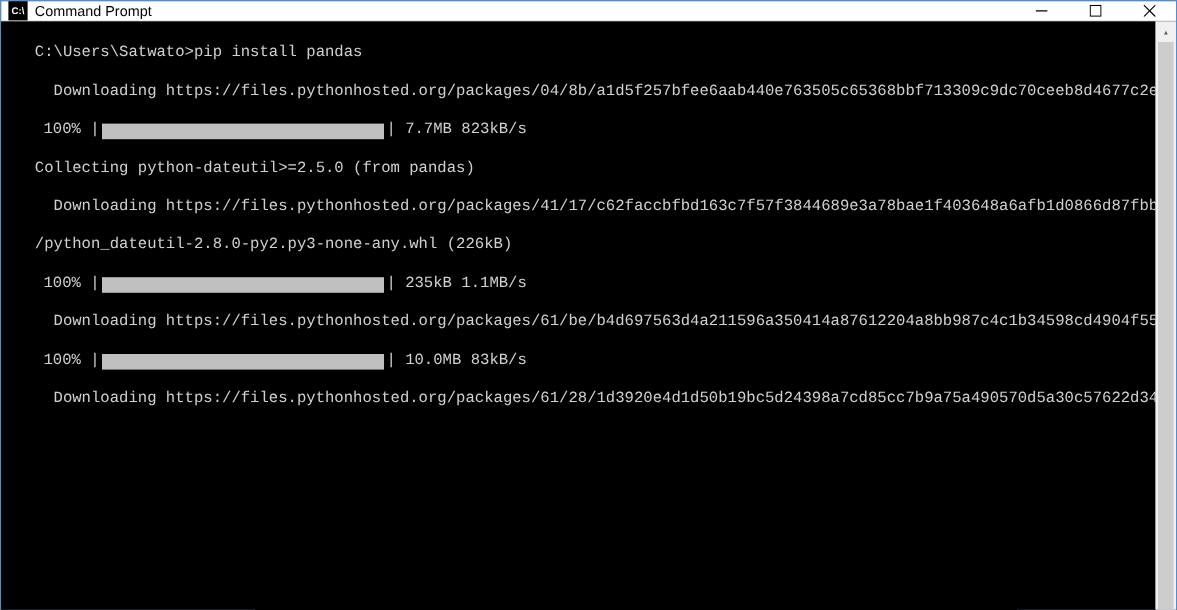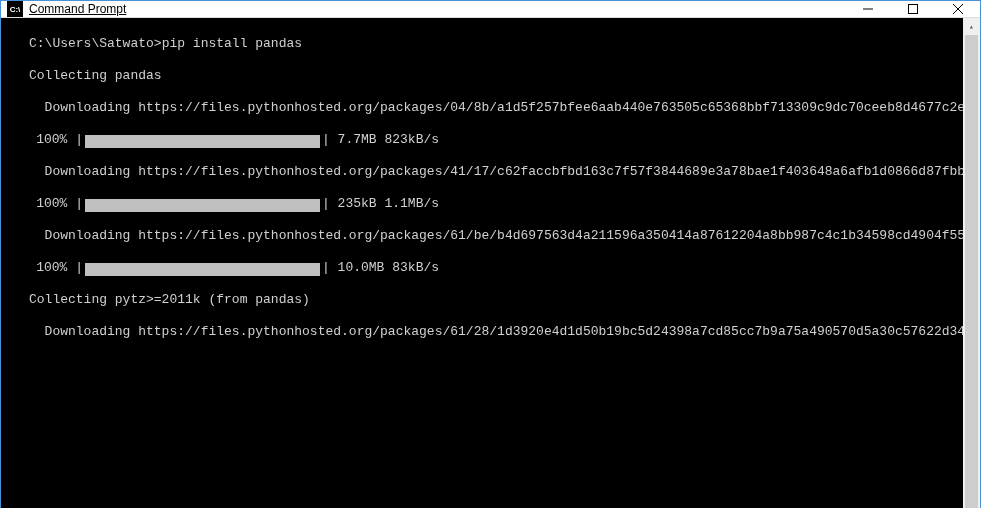--- a/index.html
+++ b/index.html
@@ -33,21 +33,21 @@
       height: 16px;
       margin: 0 6px;
       background: #000;
       display: flex;
       align-items: center;
       justify-content: center;
       color: #fff;
       font-size: 8px;
       font-weight: bold;
     }
-    .titlebar-title { flex: 0 0 auto; text-decoration: underline; }
+    .titlebar-title { flex: 0 0 auto; }
     .titlebar-spacer { flex: 1; }
     .titlebar-controls { display: flex; height: 100%; }
     .tb-btn {
       width: 45px;
       height: 100%;
       display: flex;
       align-items: center;
       justify-content: center;
       font-size: 13px;
       font-family: "Segoe UI", sans-serif;
@@ -136,28 +136,28 @@
             <line x1="0" y1="0" x2="10" y2="10" stroke="#000" stroke-width="1"></line>
             <line x1="10" y1="0" x2="0" y2="10" stroke="#000" stroke-width="1"></line>
           </svg>
       </div>
     </div>
   </div>
 
   <div class="terminal-wrap">
     <div class="terminal">
 <span class="line"><span>C:\Users\Satwato&gt;</span><span>pip install pandas</span></span>
-<span class="line">Collecting pandas</span>
 <span class="line">  Downloading https://files.pythonhosted.org/packages/04/8b/a1d5f257bfee6aab440e763505c65368bbf713309c9dc70ceeb8d4677c2e</span>
 <div class="progress-line"><span class="prog-pre">    100% |</span><span class="prog-bar"></span><span class="prog-post">| 7.7MB 823kB/s</span></div>
+<span class="line">Collecting python-dateutil&gt;=2.5.0 (from pandas)</span>
 <span class="line">  Downloading https://files.pythonhosted.org/packages/41/17/c62faccbfbd163c7f57f3844689e3a78bae1f403648a6afb1d0866d87fbb</span>
+<span class="line">/python_dateutil-2.8.0-py2.py3-none-any.whl (226kB)</span>
 <div class="progress-line"><span class="prog-pre">    100% |</span><span class="prog-bar"></span><span class="prog-post">| 235kB 1.1MB/s</span></div>
 <span class="line">  Downloading https://files.pythonhosted.org/packages/61/be/b4d697563d4a211596a350414a87612204a8bb987c4c1b34598cd4904f55</span>
 <div class="progress-line"><span class="prog-pre">    100% |</span><span class="prog-bar"></span><span class="prog-post">| 10.0MB 83kB/s</span></div>
-<span class="line">Collecting pytz&gt;=2011k (from pandas)</span>
 <span class="line">  Downloading https://files.pythonhosted.org/packages/61/28/1d3920e4d1d50b19bc5d24398a7cd85cc7b9a75a490570d5a30c57622d34</span>
 
 
 
 
 
 
 
 <span class="line"></span>
 

